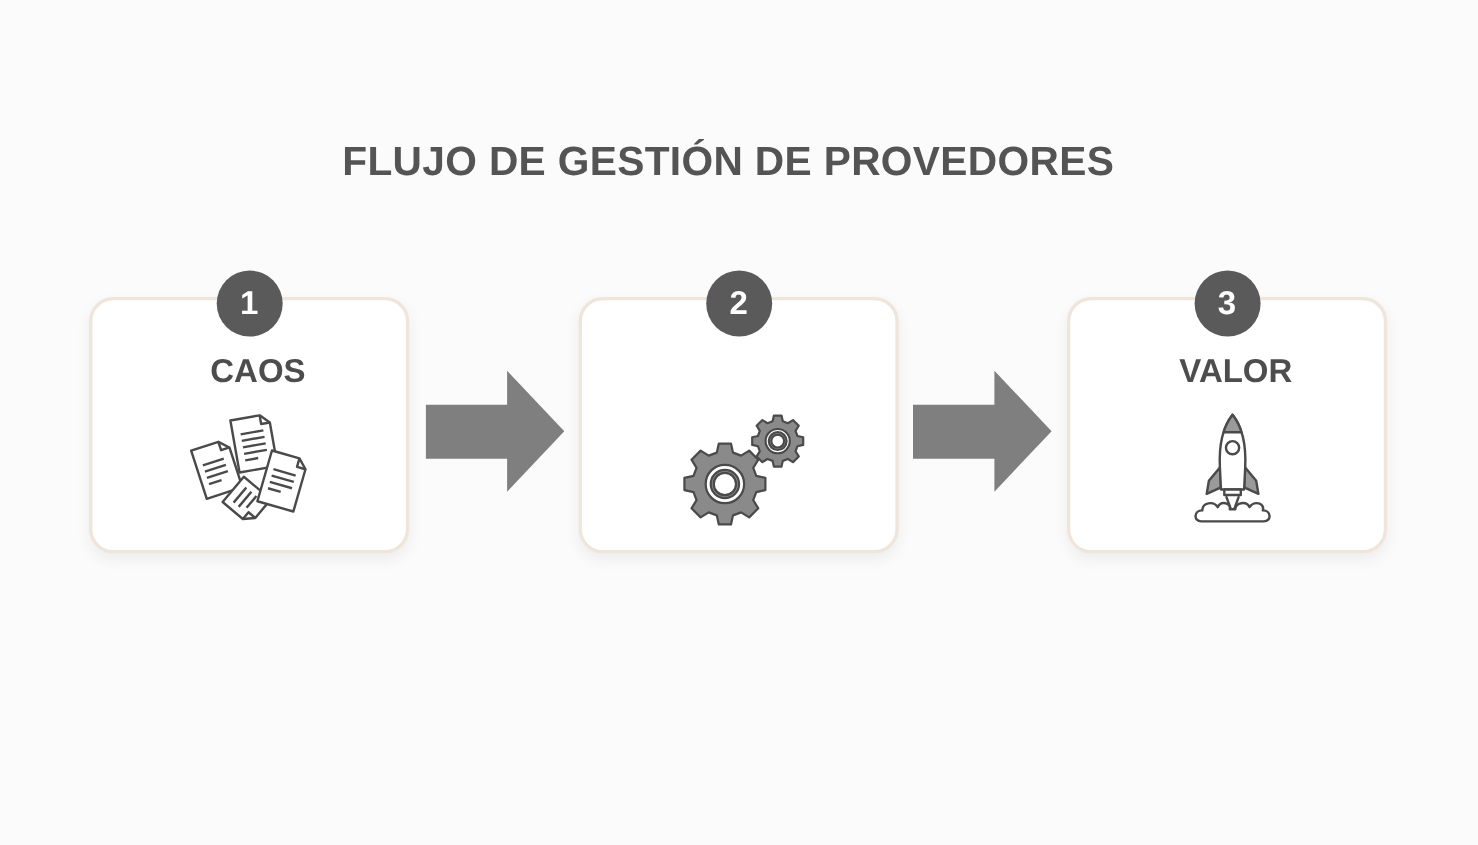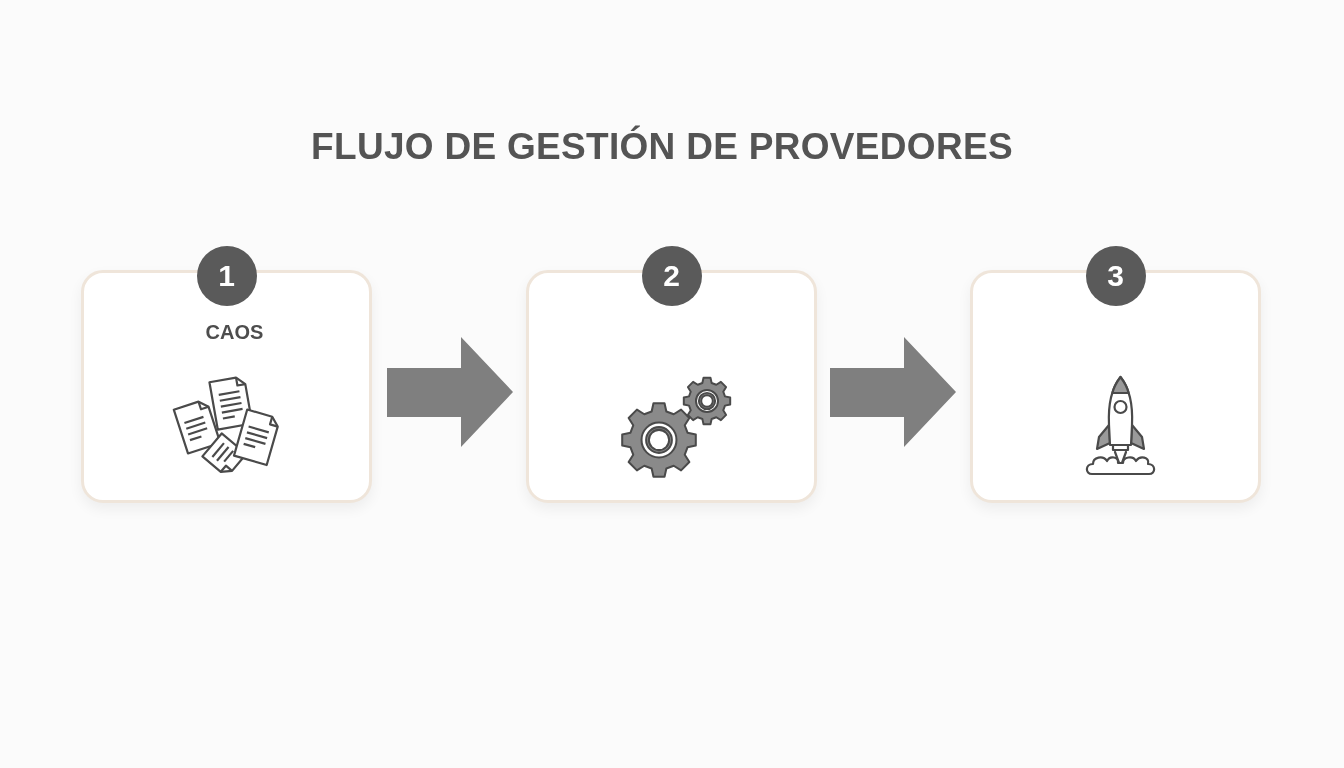--- a/index.html
+++ b/index.html
@@ -24,21 +24,21 @@
     }
     .badge {
       position: absolute; top: -27px; left: 50%;
       width: 60px; height: 60px; margin-left: -30px;
       border-radius: 50%; background: #5a5a5a; color: #ffffff;
       font-size: 30px; font-weight: bold;
       display: flex; align-items: center; justify-content: center;
     }
     .label {
       position: absolute; top: 48px; left: 16px; right: 0;
-      text-align: center; font-size: 20px; font-weight: bold; color: #4d4d4d;
+      text-align: center; font-size: 30px; font-weight: bold; color: #4d4d4d;
     }
     .icon { position: absolute; }
     .arrow { position: absolute; }
   </style>
 </head>
 <body>
 
 <div class="title">FLUJO DE GESTIÓN DE PROVEDORES</div>
 
 <div class="card" style="left:81px;">
@@ -112,20 +112,21 @@
     </g>
   </svg>
 </div>
 
 <svg class="arrow" style="left:830px; top:337px;" width="127" height="111" viewBox="0 0 127 111">
   <polygon points="0,31 74,31 74,0 126,55 74,110 74,80 0,80" fill="#7f7f7f"></polygon>
 </svg>
 
 <div class="card" style="left:970px;">
   <div class="badge">3</div>
+  <div class="label">VALOR</div>
   <svg class="icon" style="left:110px; top:102px;" width="75" height="105" viewBox="0 0 75 105">
     <g stroke="#4a4a4a" stroke-width="2.2" stroke-linejoin="round" stroke-linecap="round">
 
       <path d="M26 50 L16 62 L14 74 L27 68 Z" fill="#9a9a9a"></path>
       <path d="M49 50 L59 62 L61 74 L48 68 Z" fill="#9a9a9a"></path>
 
       <path d="M37.5 2 C28 14 25 30 26 50 L27 70 L48 70 L49 50 C50 30 47 14 37.5 2 Z" fill="#ffffff"></path>
 
       <path d="M37.5 2 C33 8 30.5 13 29.5 18 L45.5 18 C44.5 13 42 8 37.5 2 Z" fill="#9a9a9a"></path>
 

